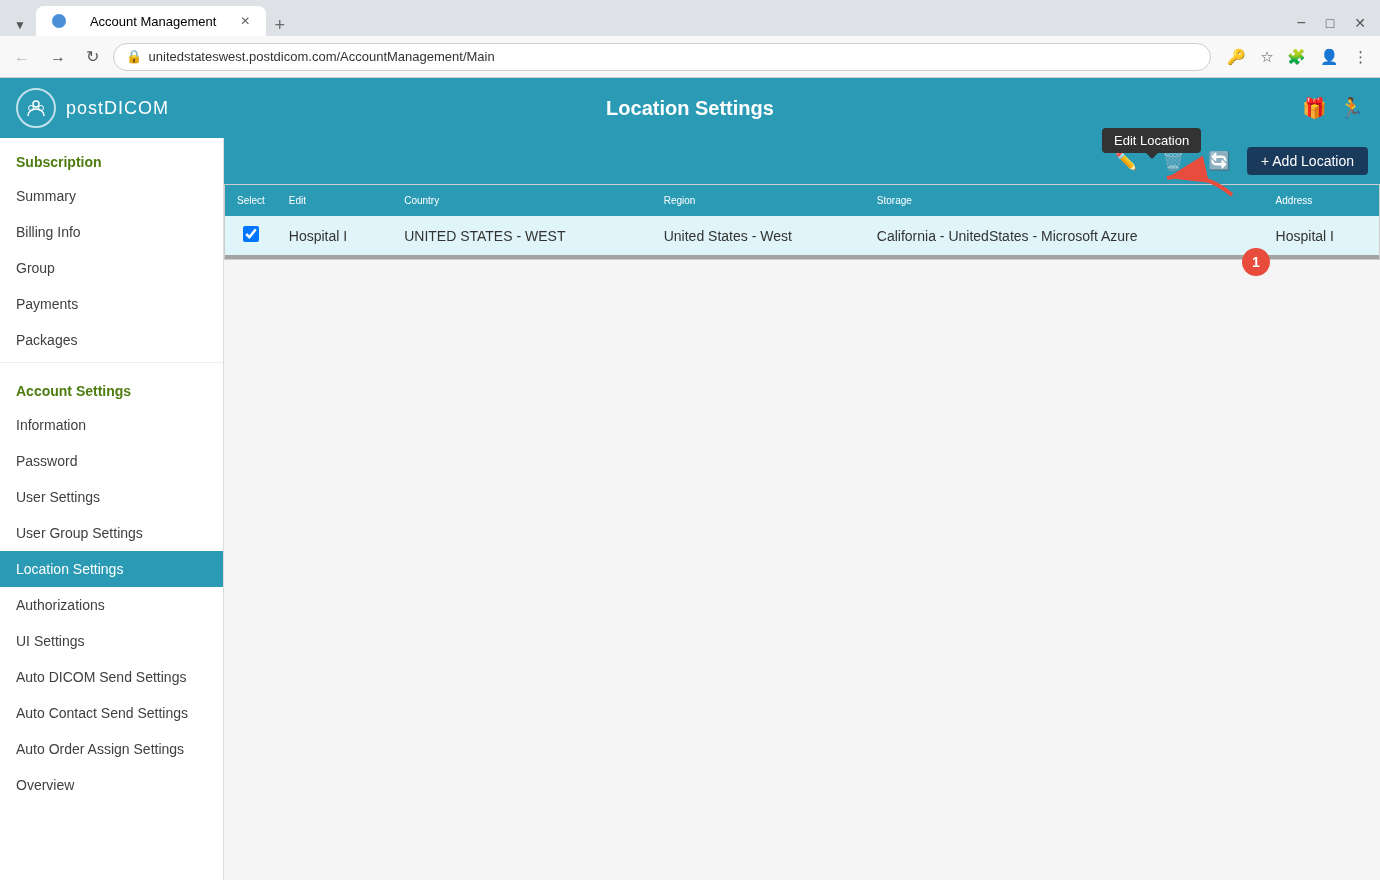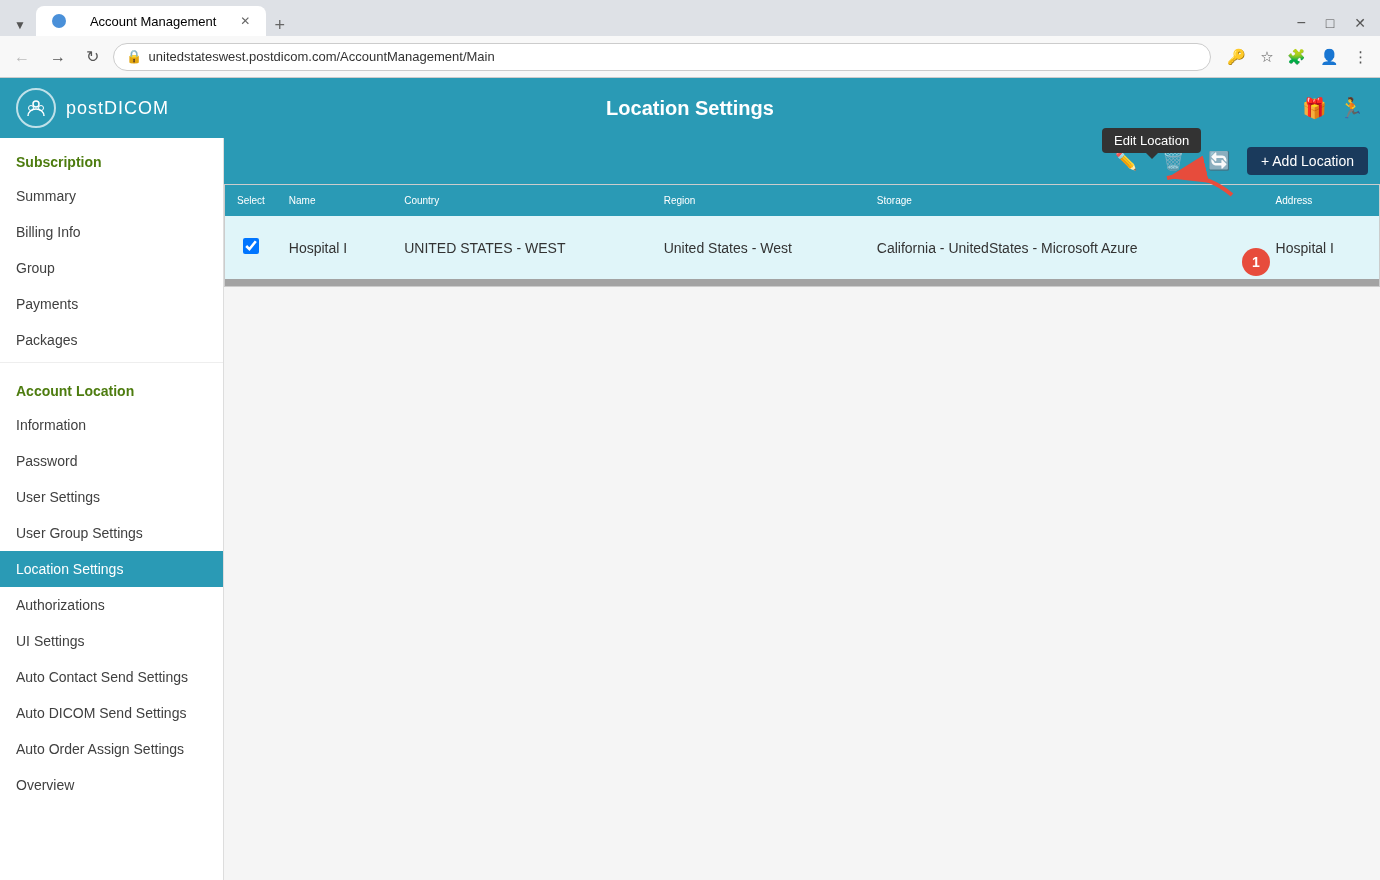--- a/index.html
+++ b/index.html
@@ -50,21 +50,21 @@
     .toolbar-icon-btn { background: none; border: none; color: white; font-size: 18px; cursor: pointer; padding: 4px 8px; border-radius: 4px; }
     .add-location-btn { background: #1a3a5c; color: white; border: none; padding: 6px 14px; border-radius: 4px; cursor: pointer; font-size: 14px; display: flex; align-items: center; gap: 6px; }
 
     
     .table-container { background: white; margin: 0; border: 1px solid #ccc; }
     .data-table { width: 100%; border-collapse: collapse; }
     .data-table thead tr { background: #2a9ab5; }
     .data-table th { color: white; padding: 10px 12px; text-align: left; font-weight: normal; font-size: 10px; }
     .data-table tbody tr { background: #e0f5f9; }
     .data-table tbody tr:nth-child(even) { background: #c8edf4; }
-    .data-table td { padding: 22px 12px; color: #333; font-size: 14px; border-bottom: 7px solid #a3a3a3; margin-top: 8px; }
+    .data-table td { padding: 10px 12px; color: #333; font-size: 14px; border-bottom: 4px solid #a3a3a3; margin-top: 8px; }
     .checkbox-cell { width: 40px; text-align: center; }
     .row-checkbox { width: 16px; height: 16px; cursor: pointer; }
     .annotation-badge { width: 28px; height: 28px; background: #e74c3c; color: white; border-radius: 50%; display: flex; align-items: center; justify-content: center; font-size: 14px; font-weight: bold; position: absolute; z-index: 200; }
 
     
     .edit-tooltip-box { background: #333; color: white; padding: 5px 12px; border-radius: 4px; font-size: 13px; position: absolute; z-index: 300; white-space: nowrap; }
     .edit-tooltip-box::after { content: ''; position: absolute; bottom: -6px; left: 50%; transform: translateX(-50%); border: 6px solid transparent; border-bottom: none; border-top-color: #333; }
   </style>
 </head>
 <body>
@@ -131,50 +131,50 @@
     <div class="main-layout">
 
       <div class="sidebar">
         <div class="sidebar-section-title">Subscription</div>
         <a class="sidebar-item">Summary</a>
         <a class="sidebar-item">Billing Info</a>
         <a class="sidebar-item">Group</a>
         <a class="sidebar-item">Payments</a>
         <a class="sidebar-item">Packages</a>
         <div class="sidebar-divider"></div>
-        <div class="sidebar-section-title">Account Location</div>
+        <div class="sidebar-section-title">Account Settings</div>
         <a class="sidebar-item">Information</a>
         <a class="sidebar-item">Password</a>
         <a class="sidebar-item">User Settings</a>
         <a class="sidebar-item">User Group Settings</a>
         <a class="sidebar-item active">Location Settings</a>
         <a class="sidebar-item">Authorizations</a>
         <a class="sidebar-item">UI Settings</a>
+        <a class="sidebar-item">Auto DICOM Send Settings</a>
         <a class="sidebar-item">Auto Contact Send Settings</a>
-        <a class="sidebar-item">Auto DICOM Send Settings</a>
         <a class="sidebar-item">Auto Order Assign Settings</a>
         <a class="sidebar-item">Overview</a>
       </div>
 
       <div class="content-area">
 
         <div class="table-toolbar">
           <div class="toolbar-spacer"></div>
           <button class="toolbar-icon-btn" title="Edit Location">✏️</button>
           <button class="toolbar-icon-btn" title="Delete">🗑️</button>
           <button class="toolbar-icon-btn" title="Refresh">🔄</button>
           <button class="add-location-btn">+ Add Location</button>
         </div>
 
         <div class="table-container">
           <table class="data-table">
             <thead>
               <tr>
                 <th class="checkbox-cell">Select</th>
-                <th>Name</th>
+                <th>Edit</th>
                 <th>Country</th>
                 <th>Region</th>
                 <th>Storage</th>
                 <th>Address</th>
               </tr>
             </thead>
             <tbody>
               <tr>
                 <td class="checkbox-cell">
                   <input type="checkbox" class="row-checkbox" checked="" style="">

